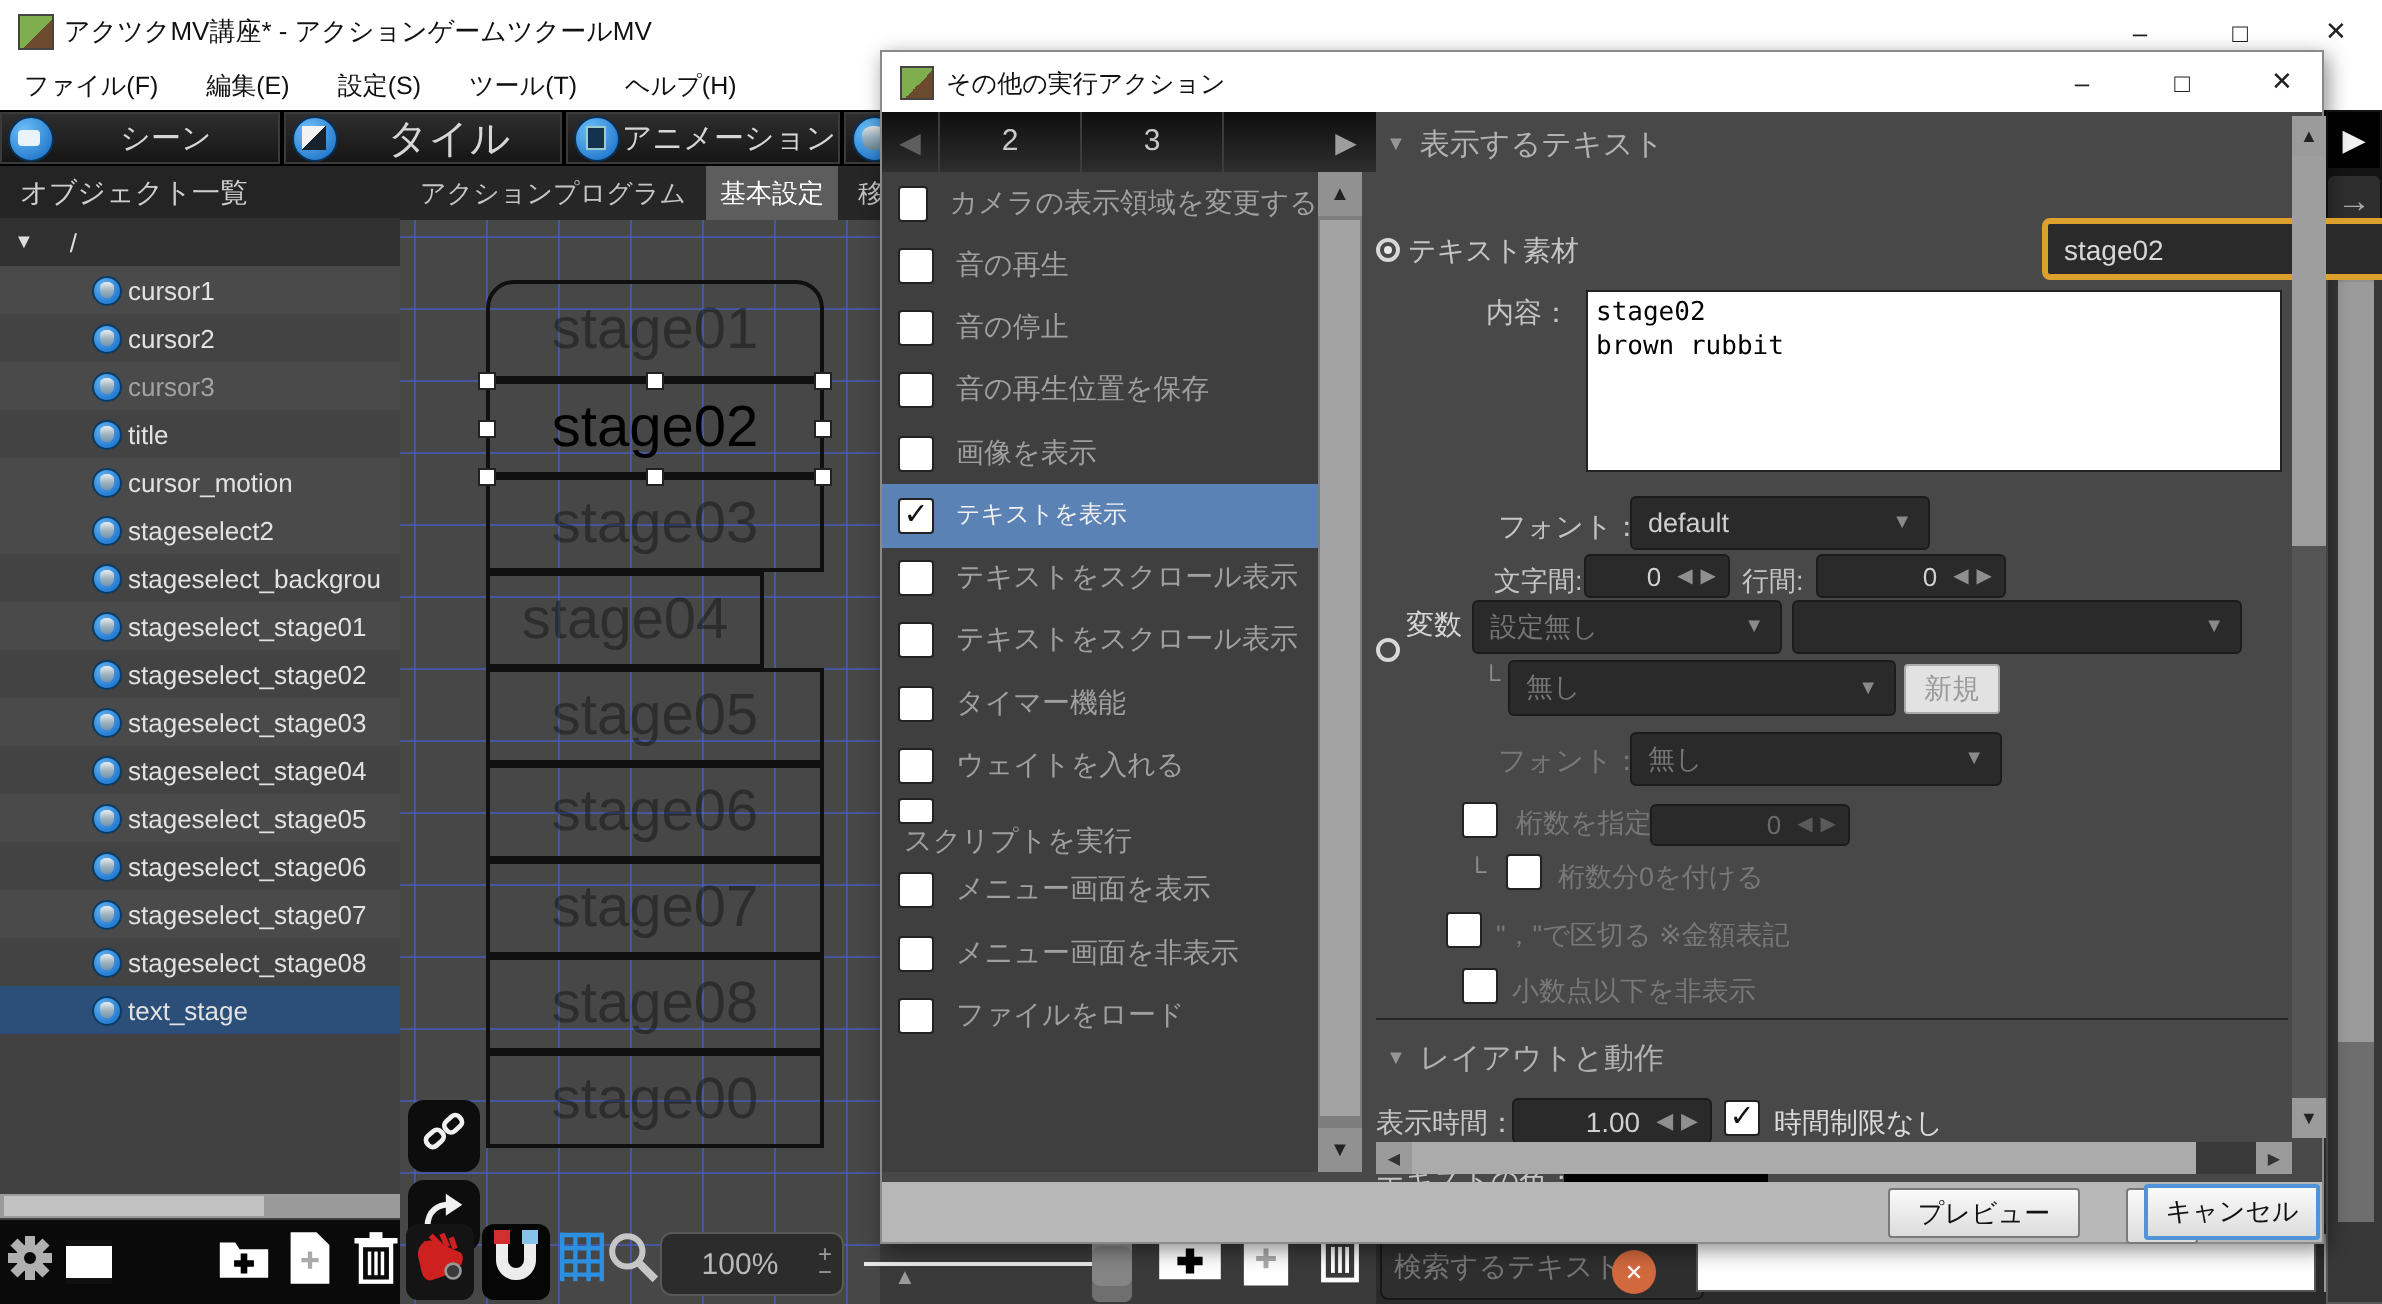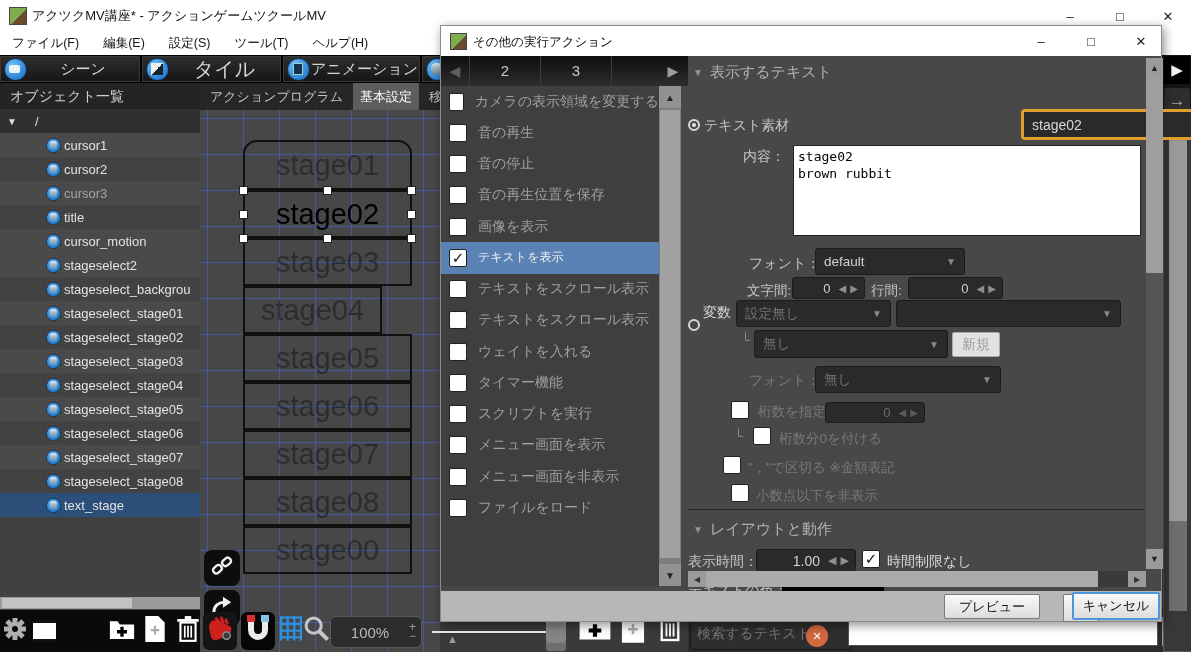--- a/index.html
+++ b/index.html
@@ -373,27 +373,27 @@
       <div style="position: relative; height: 31.25px; display: flex; align-items: center; background: transparent;">
         <span class="cbx" style="margin-left: 8px;"></span>
         <span style="margin-left: 11px; font-size: 14px; white-space: nowrap; color: rgb(159, 159, 159);">テキストをスクロール表示</span>
       </div>
       <div style="position: relative; height: 31.25px; display: flex; align-items: center; background: transparent;">
         <span class="cbx" style="margin-left: 8px;"></span>
         <span style="margin-left: 11px; font-size: 14px; white-space: nowrap; color: rgb(159, 159, 159);">テキストをスクロール表示</span>
       </div>
       <div style="position: relative; height: 31.25px; display: flex; align-items: center; background: transparent;">
         <span class="cbx" style="margin-left: 8px;"></span>
+        <span style="margin-left: 11px; font-size: 14px; white-space: nowrap; color: rgb(159, 159, 159);">タイマー機能</span>
+      </div>
+      <div style="position: relative; height: 31.25px; display: flex; align-items: center; background: transparent;">
+        <span class="cbx" style="margin-left: 8px;"></span>
         <span style="margin-left: 11px; font-size: 14px; white-space: nowrap; color: rgb(159, 159, 159);">ウェイトを入れる</span>
       </div>
-      <div style="position: relative; height: 31.25px; display: flex; align-items: center; background: transparent;">
-        <span class="cbx" style="margin-left: 8px;"></span>
-        <span style="margin-left: 11px; font-size: 14px; white-space: nowrap; color: rgb(159, 159, 159);">タイマー機能</span>
-      </div>
-      <div style="position: relative; height: 31.25px; display: flex; align-items: center; background: transparent;">
+      <div style="position: relative; height: 31.25px; display: flex; background: transparent; flex-direction: column;">
         <span class="cbx" style="margin-left: 8px;"></span>
         <span style="margin-left: 11px; font-size: 14px; white-space: nowrap; color: rgb(159, 159, 159);">スクリプトを実行</span>
       </div>
       <div style="position: relative; height: 31.25px; display: flex; align-items: center; background: transparent;">
         <span class="cbx" style="margin-left: 8px;"></span>
         <span style="margin-left: 11px; font-size: 14px; white-space: nowrap; color: rgb(159, 159, 159);">メニュー画面を表示</span>
       </div>
       <div style="position: relative; height: 31.25px; display: flex; align-items: center; background: transparent;">
         <span class="cbx" style="margin-left: 8px;"></span>
         <span style="margin-left: 11px; font-size: 14px; white-space: nowrap; color: rgb(159, 159, 159);">メニュー画面を非表示</span>

